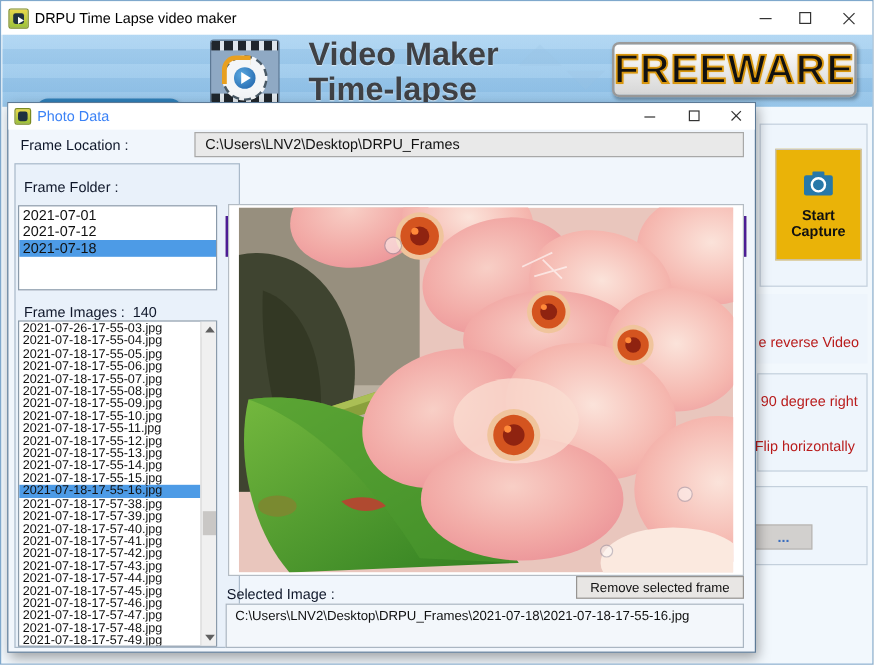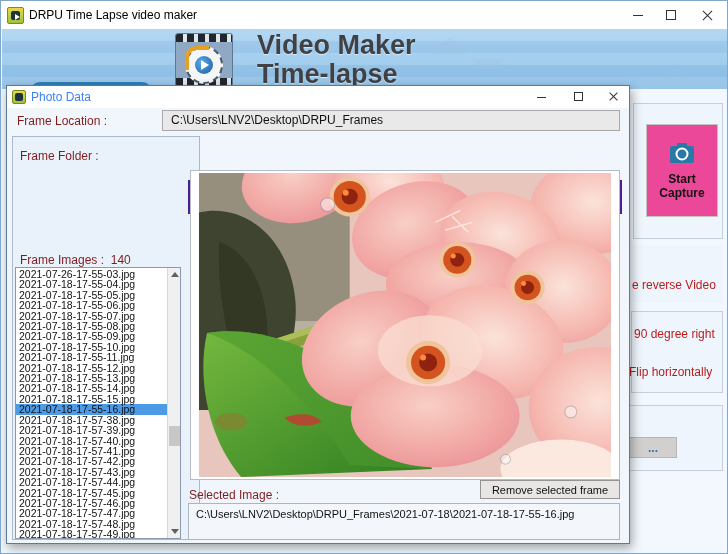--- a/index.html
+++ b/index.html
@@ -30,42 +30,42 @@
   .film-clock{position:absolute;left:9px;top:12px;width:38px;height:38px;background:#f4f6f8;border:2px dashed #4a5a66;border-radius:50%;}
   .film-clock::before{content:"";position:absolute;left:-2px;top:-2px;width:20px;height:20px;border-radius:50% 0 0 0;border-top:4px solid #e8a020;border-left:4px solid #e8a020;}
   .film-play{position:absolute;left:8px;top:8px;width:18px;height:18px;background:radial-gradient(circle at 35% 35%,#5aa8e0,#1b5ea6);border-radius:50%;}
   .film-play::after{content:"";position:absolute;left:6px;top:4px;border-left:8px solid #fff;border-top:5px solid transparent;border-bottom:5px solid transparent;}
   .banner-title{position:absolute;left:255px;top:2px;color:#3f4145;font-weight:bold;line-height:29px;font-size:27px;text-shadow:0 1px 1px rgba(255,255,255,.6);}
   .freeware{position:absolute;left:508px;top:6px;width:204px;height:46px;background:linear-gradient(#ffffff,#d6d6d6);
     border:2px solid #9a9a9a;border-radius:6px;display:flex;align-items:center;justify-content:center;box-shadow:1px 2px 3px rgba(0,0,0,.3);}
   .freeware span{font-size:34px;font-weight:bold;color:#111;letter-spacing:1px;-webkit-text-stroke:1.5px #d8960e;text-shadow:0 0 2px #e8a818;}
   
   .rpanel-box{position:absolute;background:#eef5fc;border:1px solid #c4d0dc;}
-  .start-btn{position:absolute;left:645px;top:123px;width:72px;height:93px;background:#ec4899;border:1px solid #c6c4c2;
+  .start-btn{position:absolute;left:645px;top:123px;width:72px;height:93px;background:#eab308;border:1px solid #c6c4c2;
     display:flex;flex-direction:column;align-items:center;justify-content:center;gap:8px;}
   .start-btn .lbl{font-size:12px;font-weight:bold;color:#111;text-align:center;line-height:14px;width:60px;}
   .frag-label{position:absolute;font-size:12px;color:#b91c1c;white-space:nowrap;}
   .dots-btn{position:absolute;left:628px;top:436px;width:48px;height:21px;background:#d2d0ce;border:1px solid #b8b6b4;
     color:#3a6ebf;font-weight:bold;font-size:12px;text-align:center;line-height:16px;}
   .make-btn{position:absolute;left:622px;top:479px;width:87px;height:65px;background:#e4e2e0;border:1px solid #c2c0be;
     display:flex;flex-direction:column;align-items:center;justify-content:center;gap:3px;}
   .make-btn .lbl{font-size:14px;font-weight:bold;color:#111;white-space:nowrap;}
   
   .dialog{position:absolute;left:5px;top:84px;width:624px;height:459px;background:#f1f6fc;border:1px solid #5d7astroke;border:1px solid #5d7a96;box-shadow:2px 4px 10px rgba(0,0,0,.35);}
   .dlg-titlebar{position:absolute;left:0;top:0;width:100%;height:22px;background:#fff;}
   .dlg-ico{position:absolute;left:5px;top:4px;width:14px;height:14px;background:linear-gradient(#e8d84a,#9cc23a);border:1px solid #7a8a20;border-radius:2px;}
   .dlg-ico::after{content:"";position:absolute;left:2px;top:2px;right:2px;bottom:2px;background:#20323f;border-radius:2px;}
   .dlg-title{position:absolute;left:24px;top:4px;font-size:12px;color:#3b82f6;}
   .dlg-btn{position:absolute;top:0;width:30px;height:22px;}
   .dlg-btn .glyph-min{left:10px;top:11px;width:9px;}
   .dlg-btn .glyph-max{left:10px;top:6px;width:9px;height:9px;}
   .dlg-btn.close::before,.dlg-btn.close::after{content:"";position:absolute;left:9px;top:10px;width:11px;height:1px;background:#333;}
   .dlg-btn.close::before{transform:rotate(45deg);}
   .dlg-btn.close::after{transform:rotate(-45deg);}
-  .row-label{font-size:12px;color:#7f1d1d;}
+  .row-label{font-size:12px;color:#0f172a;}
   .loc-label{position:absolute;left:10px;top:28px;}
   .loc-field{position:absolute;left:155px;top:24px;width:458px;height:21px;background:#e9e9e9;border:1px solid #a8a8a8;
     font-size:12px;color:#111;line-height:19px;padding-left:8px;}
   .left-panel{position:absolute;left:5px;top:50px;width:188px;height:404px;background:#e9f1fa;border:1px solid #a9b9c9;}
   .ff-label{position:absolute;left:7px;top:12px;}
   .folder-list{position:absolute;left:2px;top:34px;width:166px;height:71px;background:#fff;border:1px solid #8a9aaa;overflow:hidden;}
   .folder-list .li{font-size:12px;line-height:14px;padding-left:3px;color:#111;white-space:nowrap;}
   .fi-label{position:absolute;left:7px;top:116px;}
   .image-list{position:absolute;left:2px;top:130px;width:166px;height:272px;background:#fff;border:1px solid #8a9aaa;overflow:hidden;}
   .image-list .items{position:absolute;left:0;top:1px;right:13px;}
@@ -118,20 +118,23 @@
       <div class="film-holes" style="top:0;"></div>
       <div class="film-holes" style="bottom:0;"></div>
       <div class="film-clock">
           <div class="film-play"></div>
         </div>
     </div>
     <div class="banner-title">
       <div>Video Maker</div>
       <div>Time-lapse</div>
     </div>
+    <div class="freeware">
+        <span>FREEWARE</span>
+      </div>
   </div>
 
   <div class="rpanel-box" style="left:632px;top:102px;width:90px;height:136px;"></div>
   <button class="start-btn" style="cursor:default;">
     <svg width="26" height="22" viewBox="0 0 26 22">
       <rect x="1" y="4" width="24" height="17" rx="2" fill="#2878a8"></rect>
       <rect x="8" y="1" width="10" height="5" rx="1" fill="#2878a8"></rect>
       <circle cx="13" cy="12" r="5.5" fill="none" stroke="#ffffff" stroke-width="2"></circle>
     </svg>
     <span class="lbl">Start Capture</span>
@@ -155,20 +158,25 @@
           <span class="glyph-max"></span>
         </div>
       <div class="dlg-btn close" style="left:592px;"></div>
     </div>
 
     <div class="row-label loc-label">Frame Location :</div>
     <div class="loc-field">C:\Users\LNV2\Desktop\DRPU_Frames</div>
 
     <div class="left-panel">
       <div class="row-label ff-label">Frame Folder :</div>
+      <div class="folder-list">
+          <div class="li">2021-07-01</div>
+          <div class="li">2021-07-12</div>
+          <div class="li selected">2021-07-18</div>
+        </div>
       <div class="row-label fi-label">
         <span>Frame Images :</span>&nbsp;&nbsp;<span>140</span>
       </div>
       <div class="image-list">
         <div class="items">
             <div class="li">2021-07-26-17-55-03.jpg</div>
             <div class="li">2021-07-18-17-55-04.jpg</div>
             <div class="li">2021-07-18-17-55-05.jpg</div>
             <div class="li">2021-07-18-17-55-06.jpg</div>
             <div class="li">2021-07-18-17-55-07.jpg</div>

